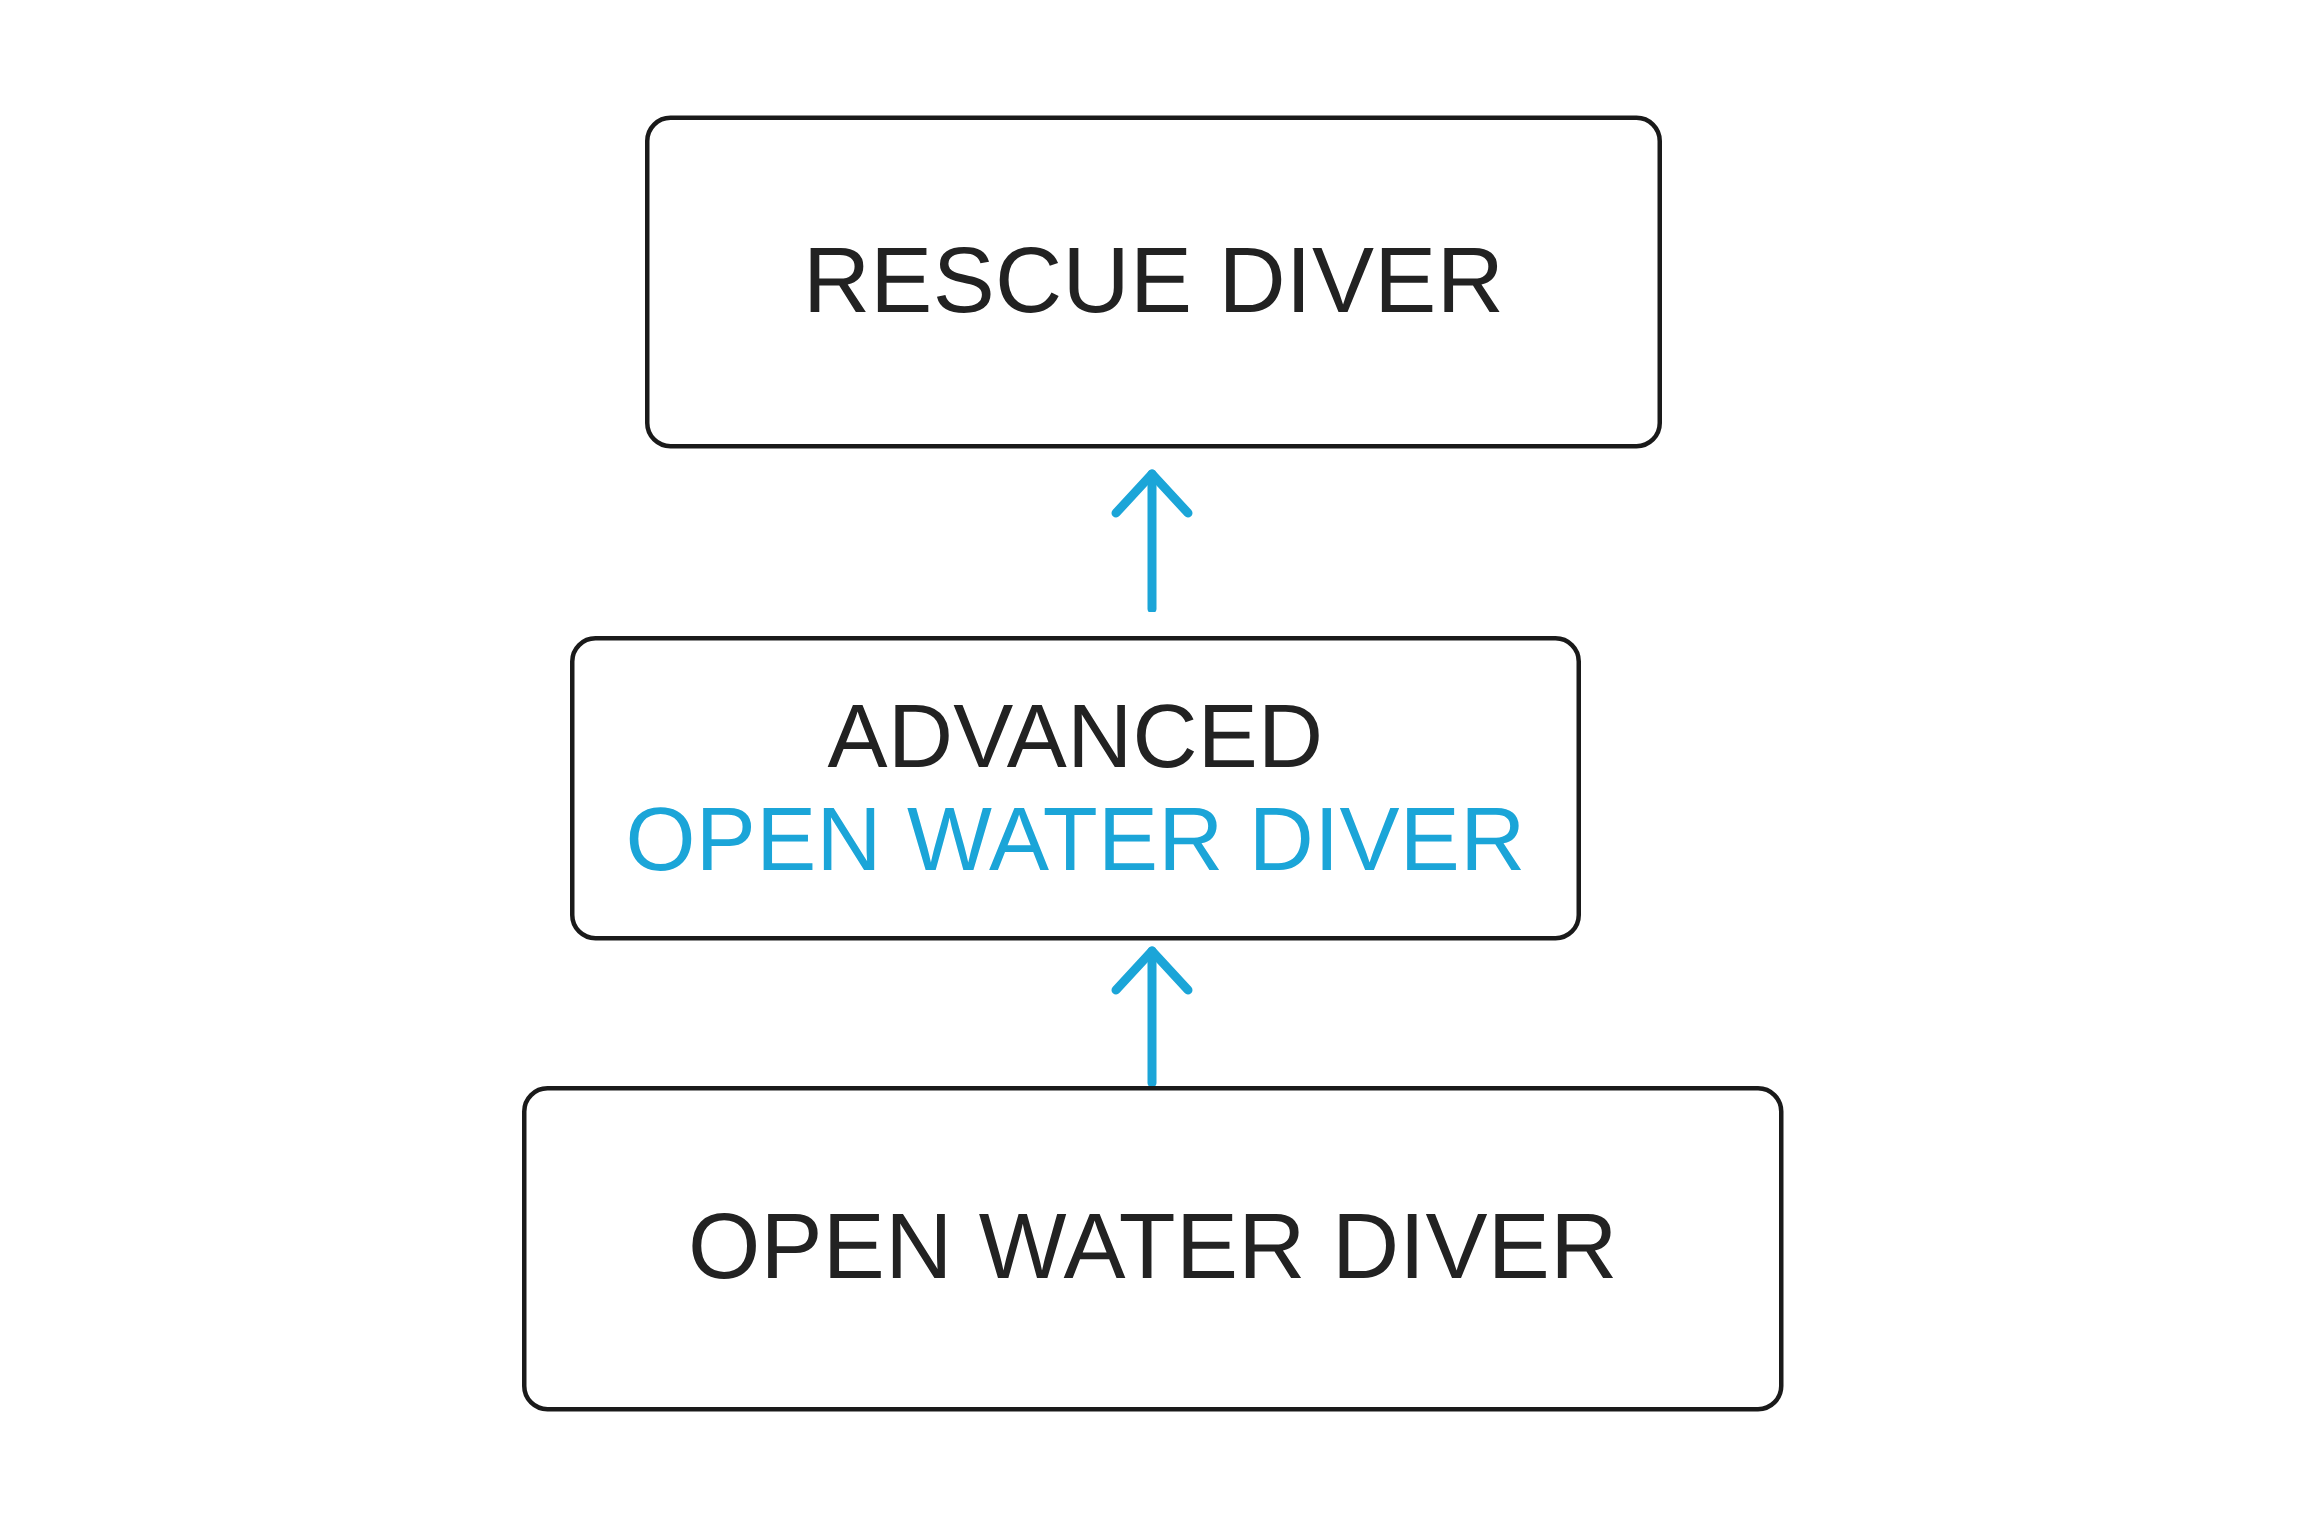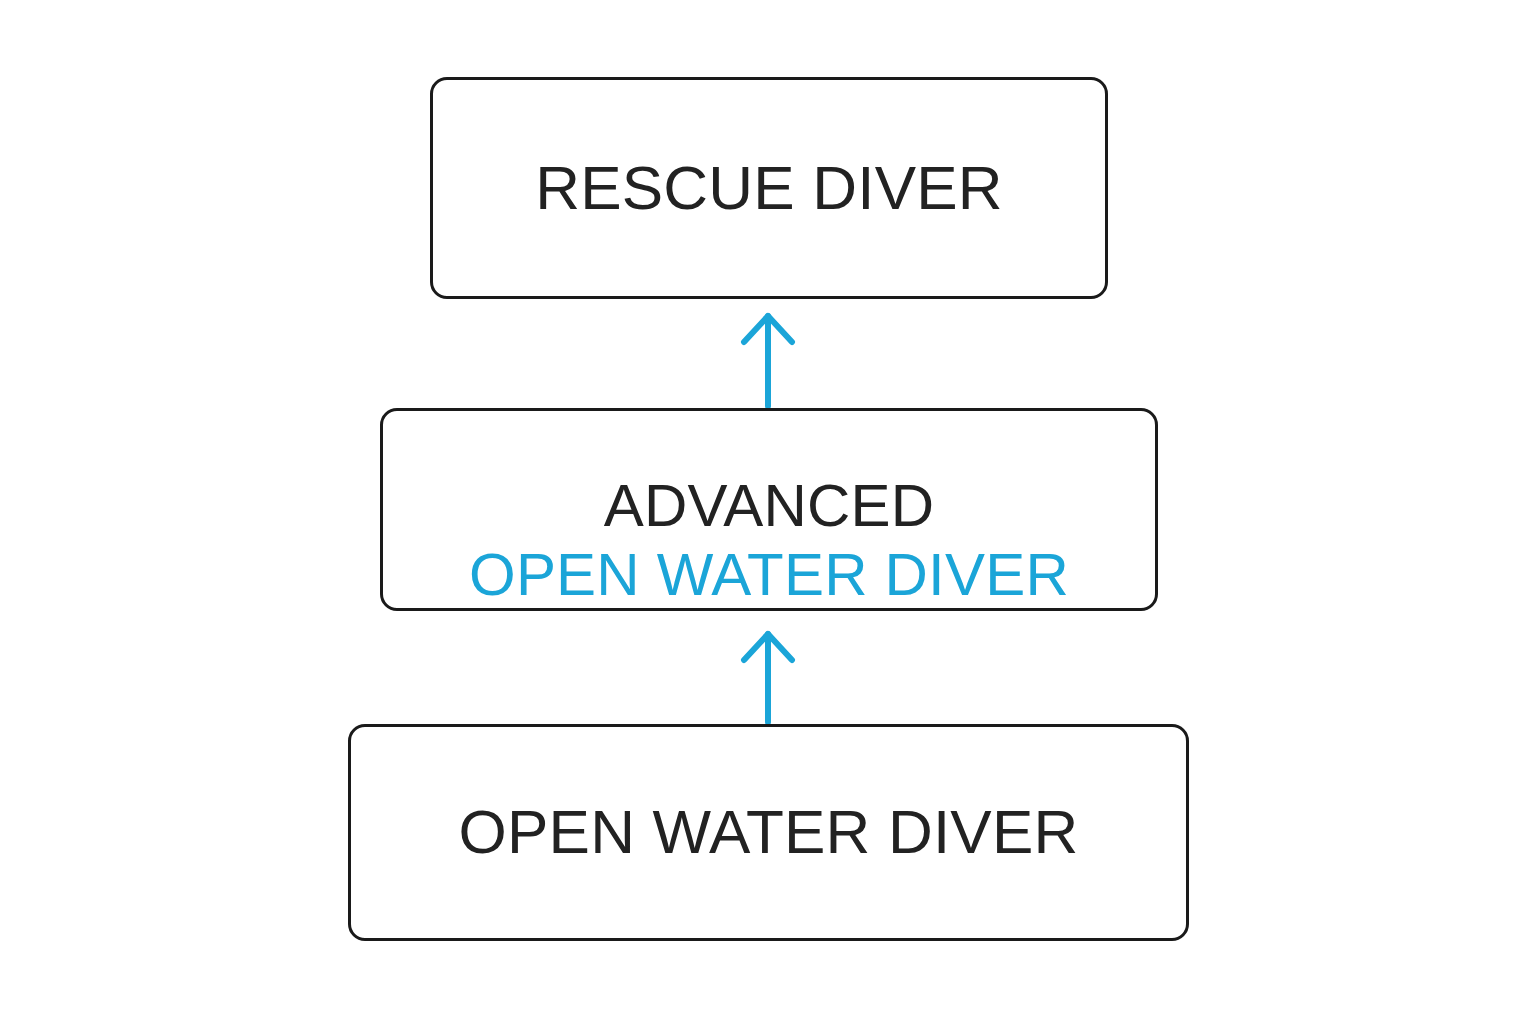--- a/index.html
+++ b/index.html
@@ -38,24 +38,23 @@
 
   .node-rescue {
     left: 430px;
     top: 77px;
     width: 678px;
     height: 222px;
   }
 
   .node-advanced {
     left: 380px;
-    top: 408px;
-    width: 778px;
+    top: 424px;
+    width: 674px;
     height: 203px;
-    justify-content: flex-end;
   }
 
   .node-openwater {
     left: 348px;
     top: 724px;
     width: 841px;
     height: 217px;
   }
 
   .node-label {

